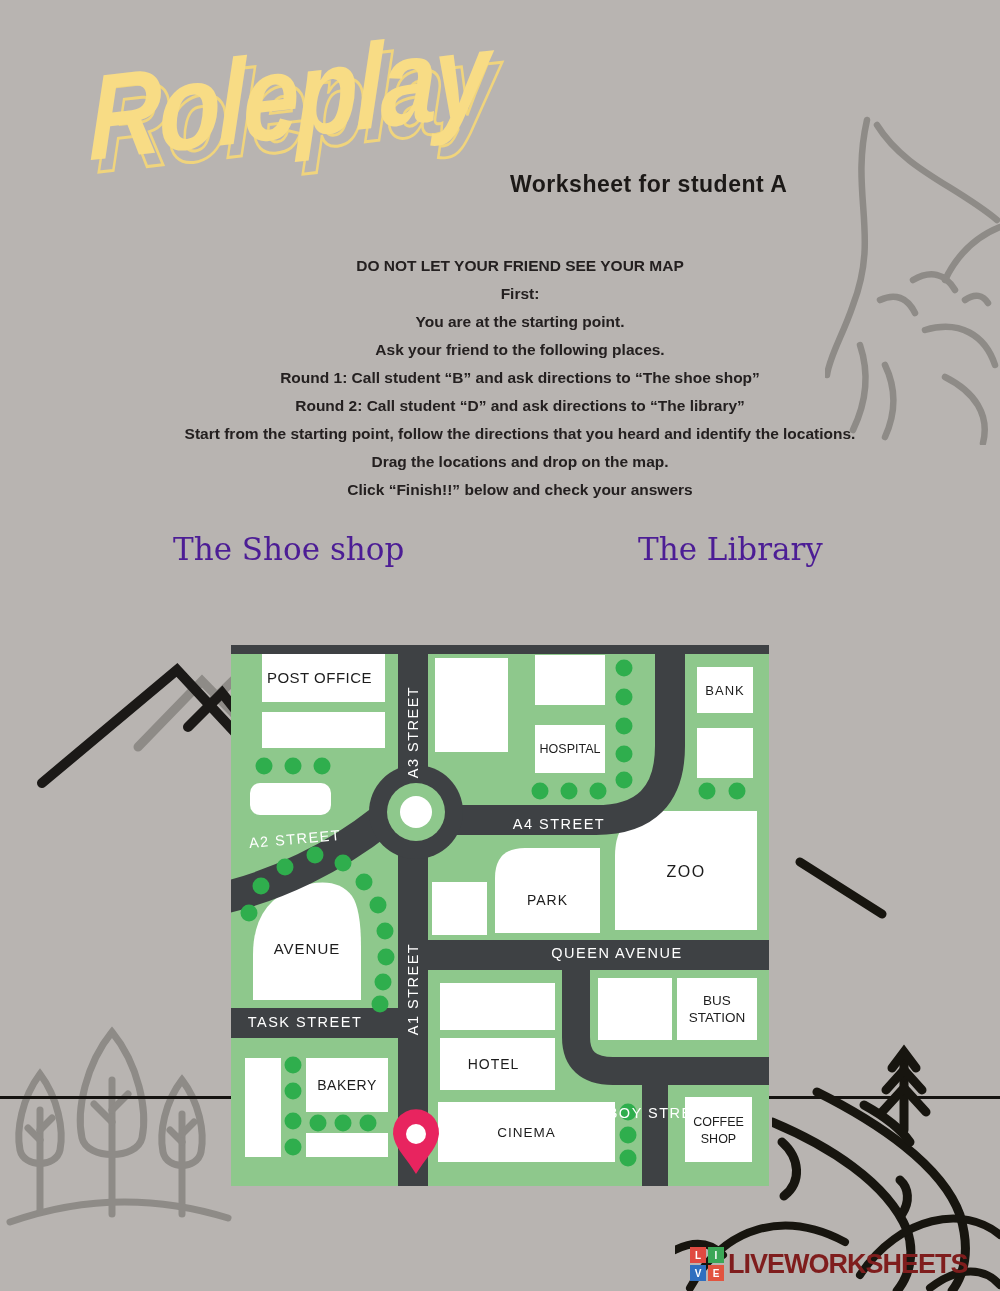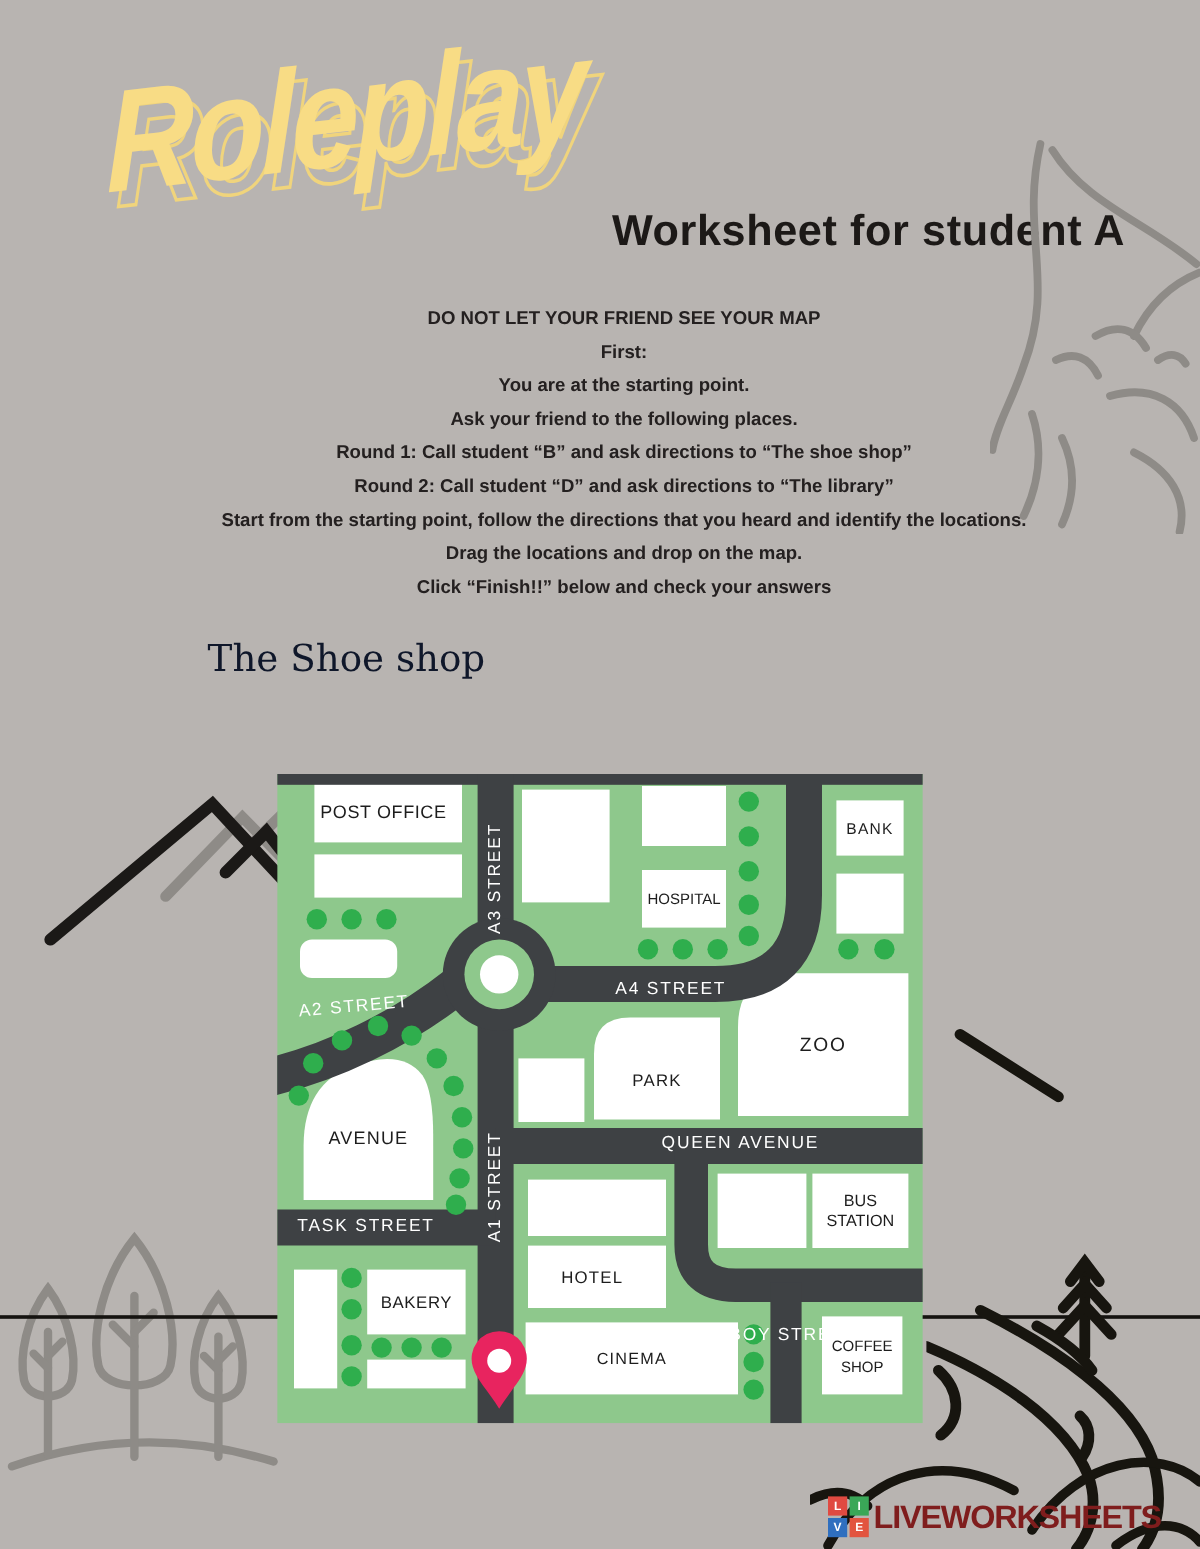--- a/index.html
+++ b/index.html
@@ -21,32 +21,32 @@
     -webkit-text-stroke:2.5px #f0d47c;
   }
   .title-main{ left:88px; top:50px; color:#f8dc85; }
   
   .task-title{
     position:absolute; left:668px; top:116px;
     font-size:46px; font-weight:bold; letter-spacing:4px; color:#1c1917;
   }
   .task-subtitle{
     position:absolute; left:510px; top:171px;
-    font-size:36px; font-weight:bold; letter-spacing:0.5px; color:#1c1917;text-align:center;
+    font-size:23px; font-weight:bold; letter-spacing:0.5px; color:#1c1917;text-align:center;
   }
   
   .instructions{
     position:absolute; left:20px; top:252px; width:1000px;
     text-align:center; color:#242020;
     font-size:15.5px; font-weight:bold; line-height:28px;
   }
   
   .drag-label{
     position:absolute; font-family:"DejaVu Serif","Liberation Serif",serif;
-    font-size:31px; color:#0f172a; white-space:nowrap; cursor:grab;
+    font-size:31px; color:#4c1d95; white-space:nowrap; cursor:grab;
   }
   .drag-shoe{ left:173px; top:531px; }
   .drag-library{ left:638px; top:531px; }
   
   .deco{ position:absolute; z-index:1; }
   .h-line{
     position:absolute; z-index:1; left:0; top:1096px; width:1000px; height:3px;
     background:#151310;
   }
   
@@ -111,20 +111,21 @@
     <div>You are at the starting point.</div>
     <div>Ask your friend to the following places.</div>
     <div>Round 1: Call student “B” and ask directions to “The shoe shop”</div>
     <div>Round 2: Call student “D” and ask directions to “The library”</div>
     <div>Start from the starting point, follow the directions that you heard and identify the locations.</div>
     <div>Drag the locations and drop on the map.</div>
     <div>Click “Finish!!” below and check your answers</div>
   </div>
 
   <div class="drag-label drag-shoe">The Shoe shop</div>
+  <div class="drag-label drag-library">The Library</div>
 
   <svg class="deco" style="left:30px; top:655px;" width="235" height="140" viewBox="0 0 235 140" fill="none" stroke-linecap="round">
     <g stroke="#8e8b87" stroke-width="9">
       <path d="M 108,92 L 172,26 L 223,78"></path>
       <path d="M 178,50 L 215,14 L 235,36"></path>
     </g>
     <g stroke="#1b1917" stroke-width="10">
       <path d="M 12,128 L 147,15 L 228,102"></path>
       <path d="M 158,72 L 192,38 L 235,92"></path>
     </g>

